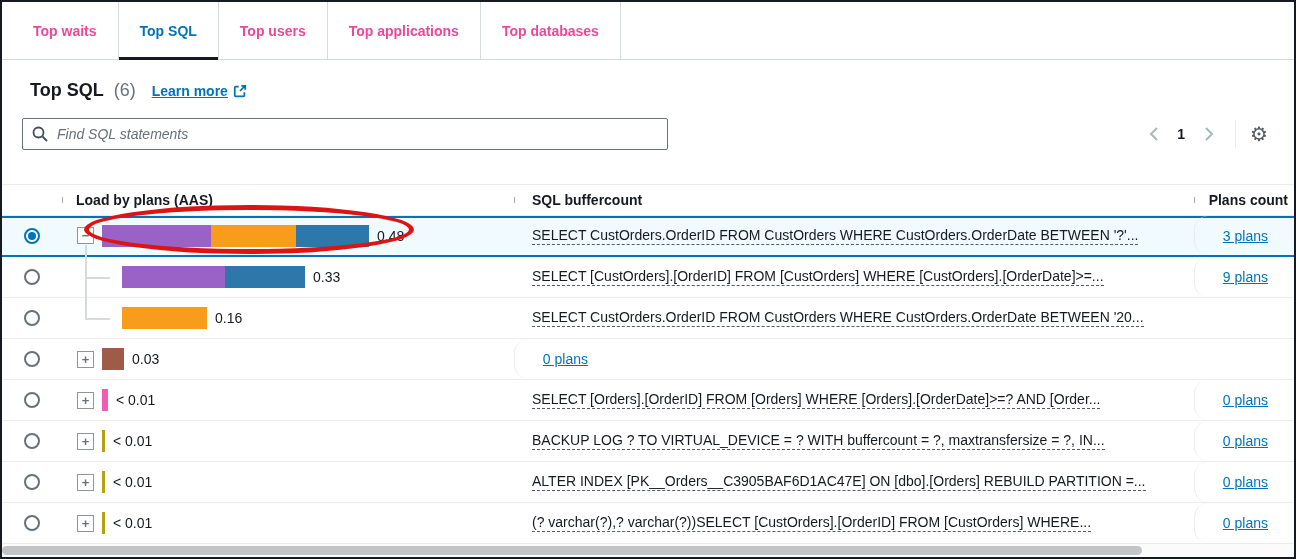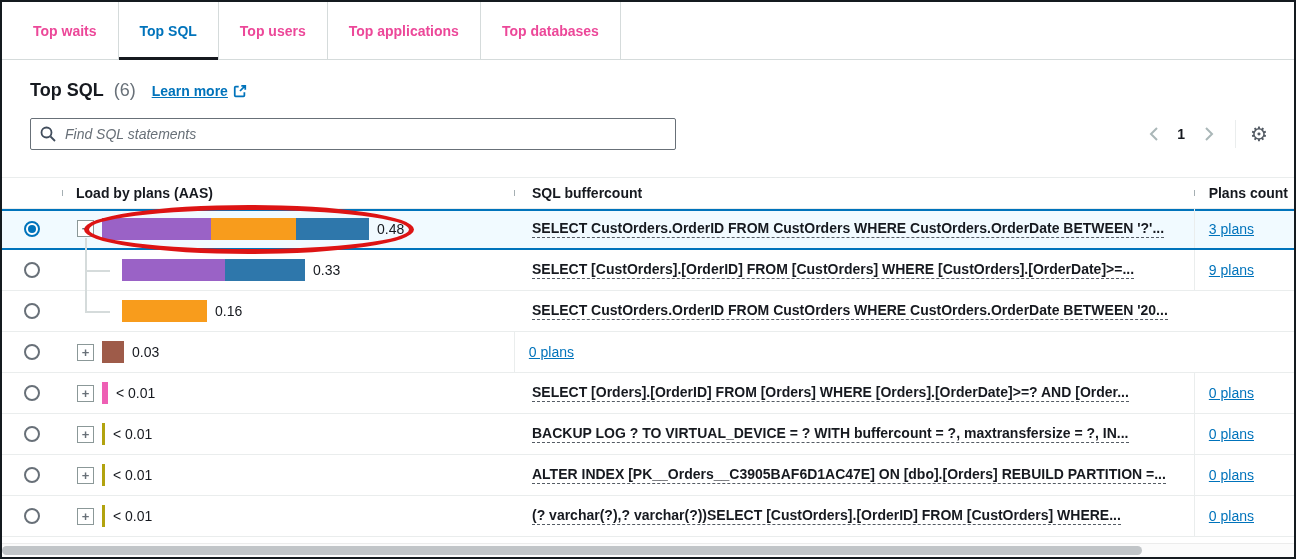--- a/index.html
+++ b/index.html
@@ -12,63 +12,63 @@
   .tab.active { color: #0073bb; }
   .tab.active::after { content: ""; position: absolute; left: 0; right: 0; bottom: -1px; height: 3px; background: #16191f; }
 
   
   .panel-title { display: flex; align-items: baseline; gap: 10px; margin: 20px 0 0 28px; height: 24px; }
   .panel-title h1 { font-size: 18px; margin: 0; color: #16191f; display: inline; }
   .panel-count { font-size: 18px; color: #687078; font-weight: 400; }
   .learn-more { font-size: 14px; font-weight: 700; color: #0073bb; text-decoration: underline; display: inline-flex; align-items: center; gap: 5px; cursor: pointer; margin-left: 6px; }
 
   
-  .controls { display: flex; align-items: center; margin: 14px 26px 0 28px; height: 32px; }
+  .controls { display: flex; align-items: center; margin: 14px 26px 0 20px; height: 32px; }
   .searchbox { position: relative; width: 646px; }
   .searchbox input { width: 100%; height: 32px; border: 1px solid #687078; border-radius: 2px; padding: 0 8px 0 34px; font-size: 14px; color: #16191f; font-family: "Liberation Sans", sans-serif; outline: none; }
   .searchbox input::placeholder { font-style: italic; color: #687078; }
   .search-icon { position: absolute; left: 10px; top: 8px; }
   .pager { margin-left: auto; display: flex; align-items: center; }
   .page-btn { width: 24px; height: 24px; display: flex; align-items: center; justify-content: center; cursor: default; }
   .page-num { font-size: 14px; font-weight: 700; color: #16191f; margin: 0 12px; }
   .vdiv { width: 1px; height: 28px; background: #eaeded; margin: 0 14px; }
   .gear { font-size: 20px; color: #545b64; cursor: pointer; line-height: 1; }
   .gear::before { content: "\2699"; }
 
   
-  .tbl { position: relative; margin-top: 27px; width: 1292px; }
+  .tbl { position: relative; margin-top: 34px; width: 1292px; }
   .thead { display: flex; height: 32px; align-items: center; border-top: 1px solid #eaeded; border-bottom: 1px solid #eaeded; font-size: 14px; font-weight: 700; color: #16191f; }
   .col-radio { width: 60px; }
   .col-load  { width: 452px; position: relative; padding-left: 14px; }
   .col-sql   { width: 680px; position: relative; padding-left: 18px; }
   .col-plans { width: 100px; position: relative; text-align: right; padding-right: 6px; }
   .thead .col-load::before, .thead .col-sql::before, .thead .col-plans::before {
     content: ""; position: absolute; left: 0; top: 5px; bottom: 5px; width: 1px; background: #a5afb3; }
 
   .row { display: flex; height: 41px; align-items: center; border-bottom: 1px solid #eaeded; font-size: 14px; color: #16191f; }
   .row.selected { background: #f1faff; border-bottom: 2px solid #0073bb; box-shadow: inset 0 2px 0 #0073bb; }
   .cell { height: 100%; display: flex; align-items: center; }
   .c-radio { width: 60px; justify-content: center; }
   .c-load  { width: 452px; padding-left: 15px; }
   .c-sql   { width: 680px; padding-left: 18px; overflow: hidden; }
-  .c-plans { width: 100px; justify-content: flex-end; padding-right: 40px; border-left: 1px solid #eaeded; }
+  .c-plans { width: 100px; justify-content: flex-end; padding-right: 26px; border-left: 1px solid #eaeded; border-radius: 14px; }
 
   .radio { width: 16px; height: 16px; border: 2px solid #687078; border-radius: 50%; background: #fff; position: relative; cursor: pointer; flex: none; }
   .radio.on { border-color: #0073bb; }
   .radio.on::after { content: ""; position: absolute; inset: 2px; background: #0073bb; border-radius: 50%; }
 
   .toggle { width: 17px; height: 17px; border: 1px solid #8b9898; background: #fff; color: #687078; font-size: 13px; font-weight: 700; line-height: 15px; text-align: center; margin-right: 4px; cursor: pointer; flex: none; }
   .toggle-spacer { width: 21px; flex: none; }
   .child .toggle-spacer { width: 45px; }
 
   .bar { display: flex; height: 22px; flex: none; }
   .seg { height: 22px; flex: none; }
   .load-val { margin-left: 8px; white-space: nowrap; }
 
-  .sqltext { white-space: nowrap; border-bottom: 1px dashed #545b64; padding-bottom: 1px; cursor: pointer; font-weight: bold; }
+  .sqltext { white-space: nowrap; border-bottom: 1px dashed #545b64; padding-bottom: 1px; cursor: pointer; }
   .plans-link { color: #0073bb; text-decoration: underline; cursor: pointer; white-space: nowrap; }
 
   .tree { position: absolute; background: #d5dbdb; z-index: 1; }
   .tree-v  { left: 83px; top: 61px; width: 2px; height: 74px; }
   .tree-h1 { left: 83px; top: 93px; width: 25px; height: 2px; }
   .tree-h2 { left: 83px; top: 134px; width: 25px; height: 2px; }
 
   
   .annotation { position: absolute; left: 82px; top: 203px; width: 330px; height: 49px; border: 5px solid #dd1414; border-radius: 50%; z-index: 6; pointer-events: none; }
 

